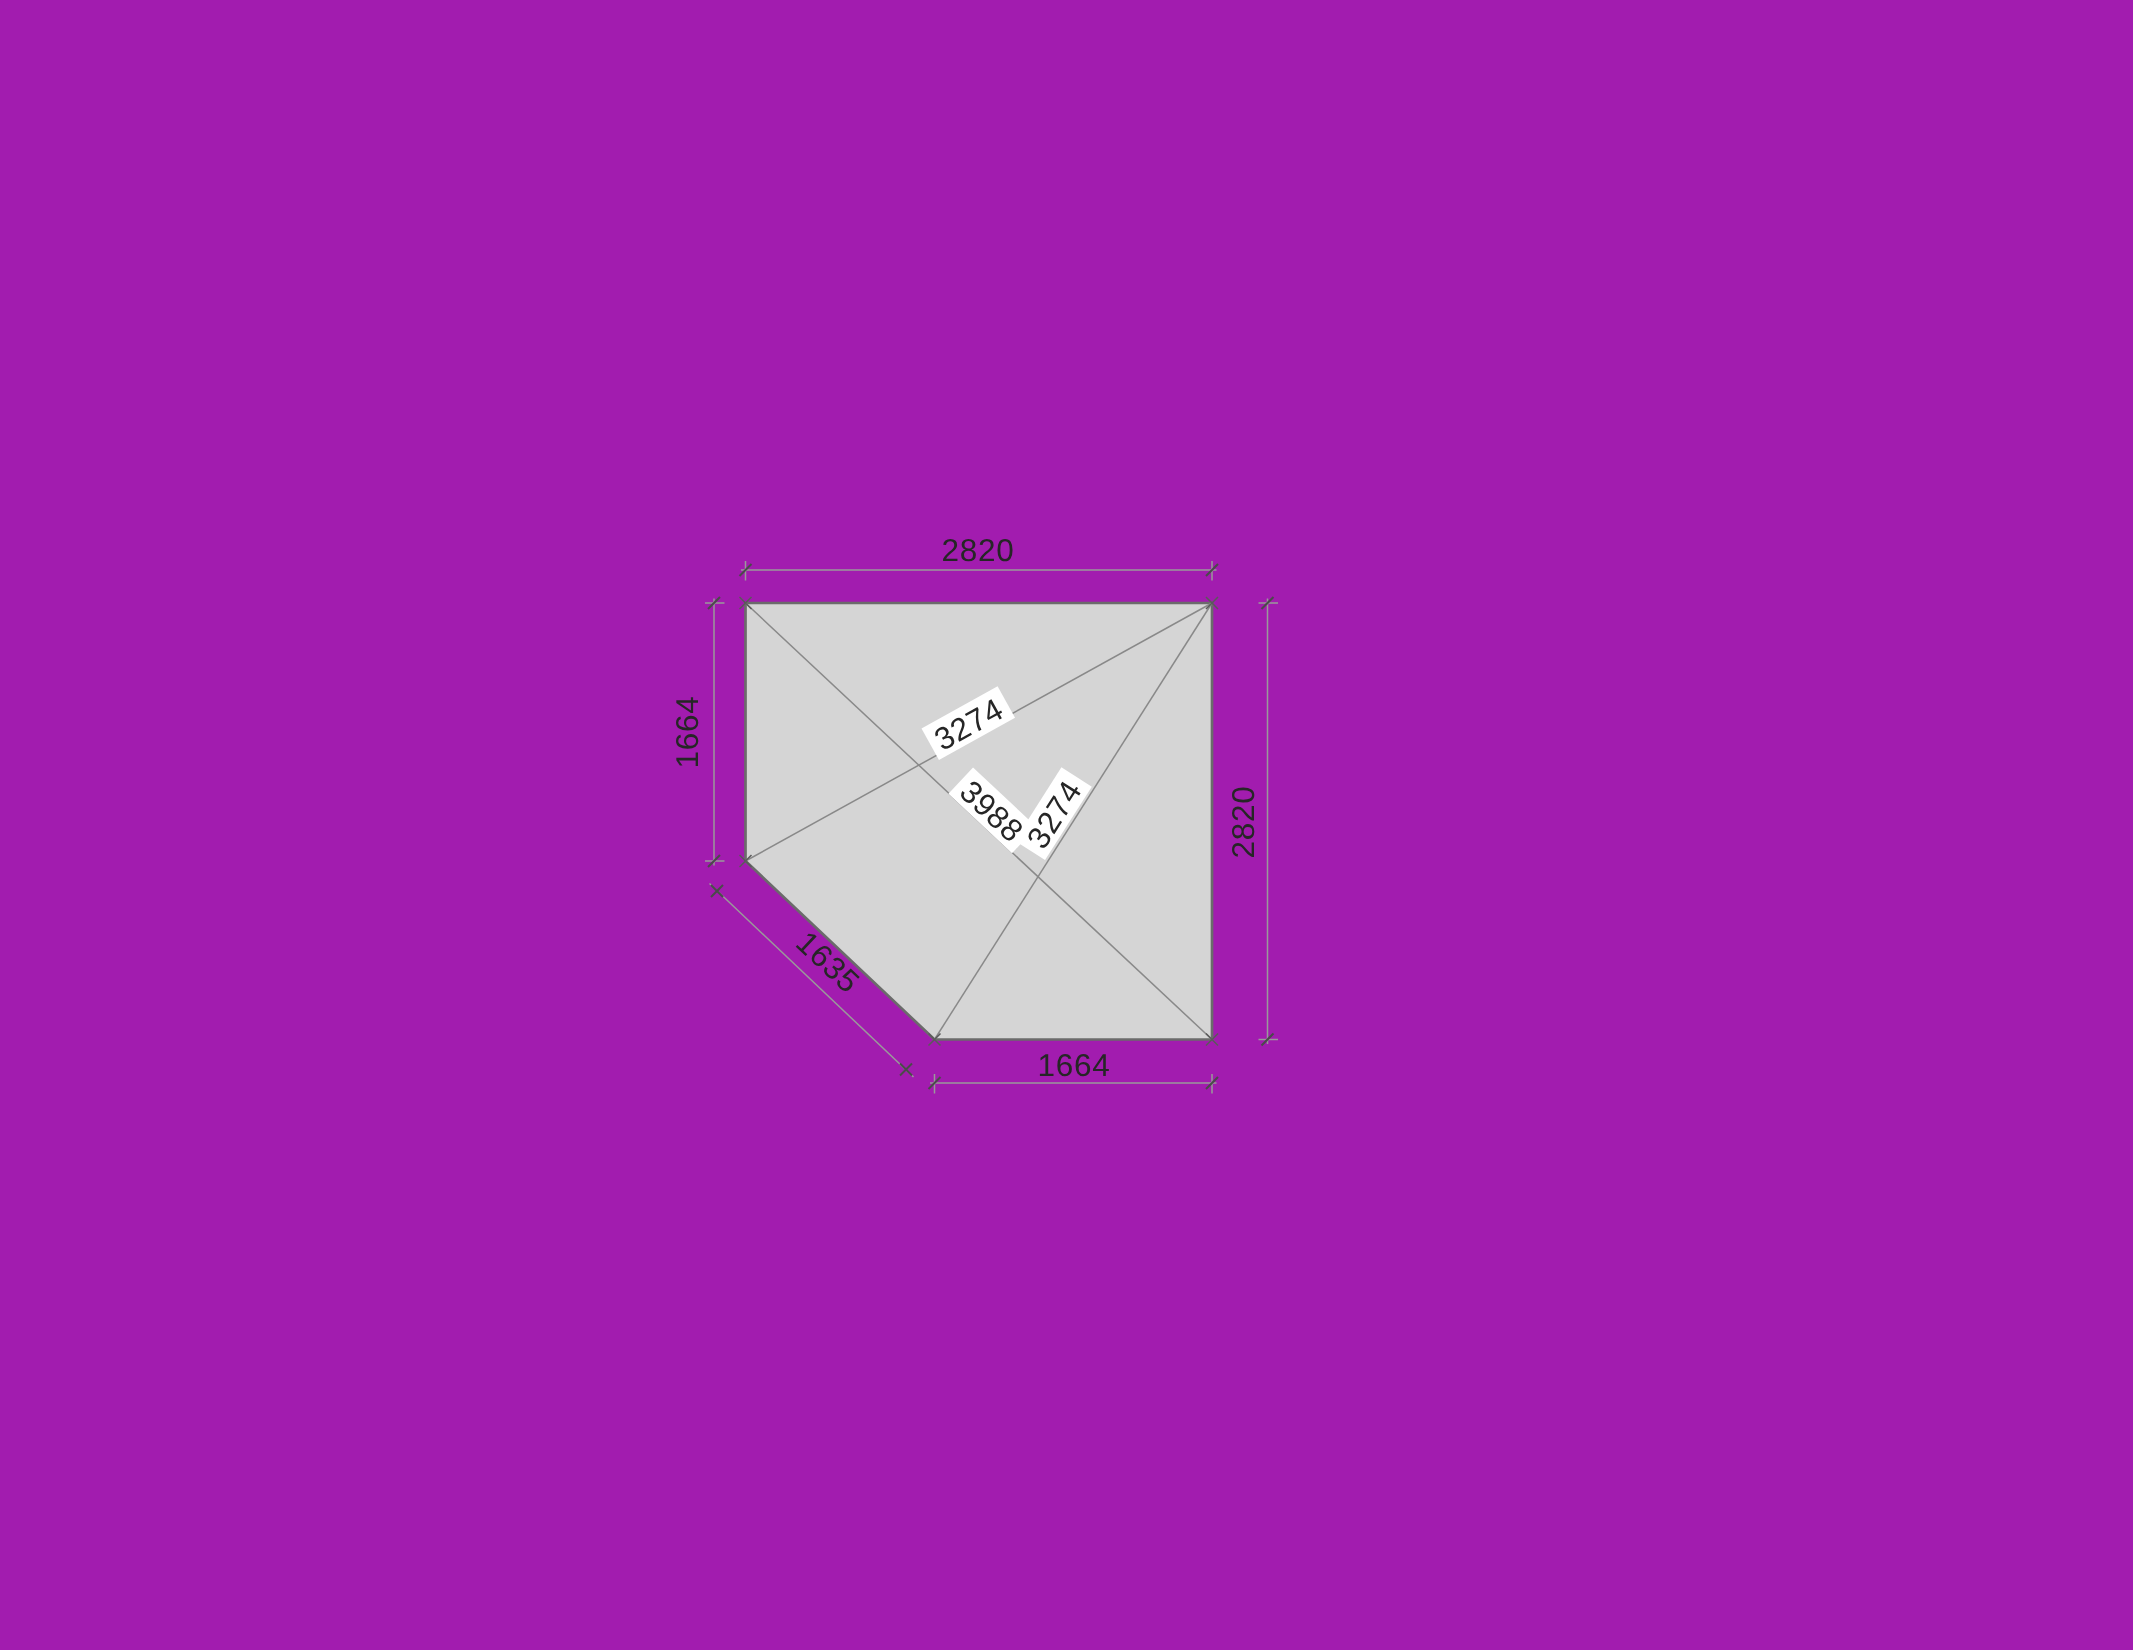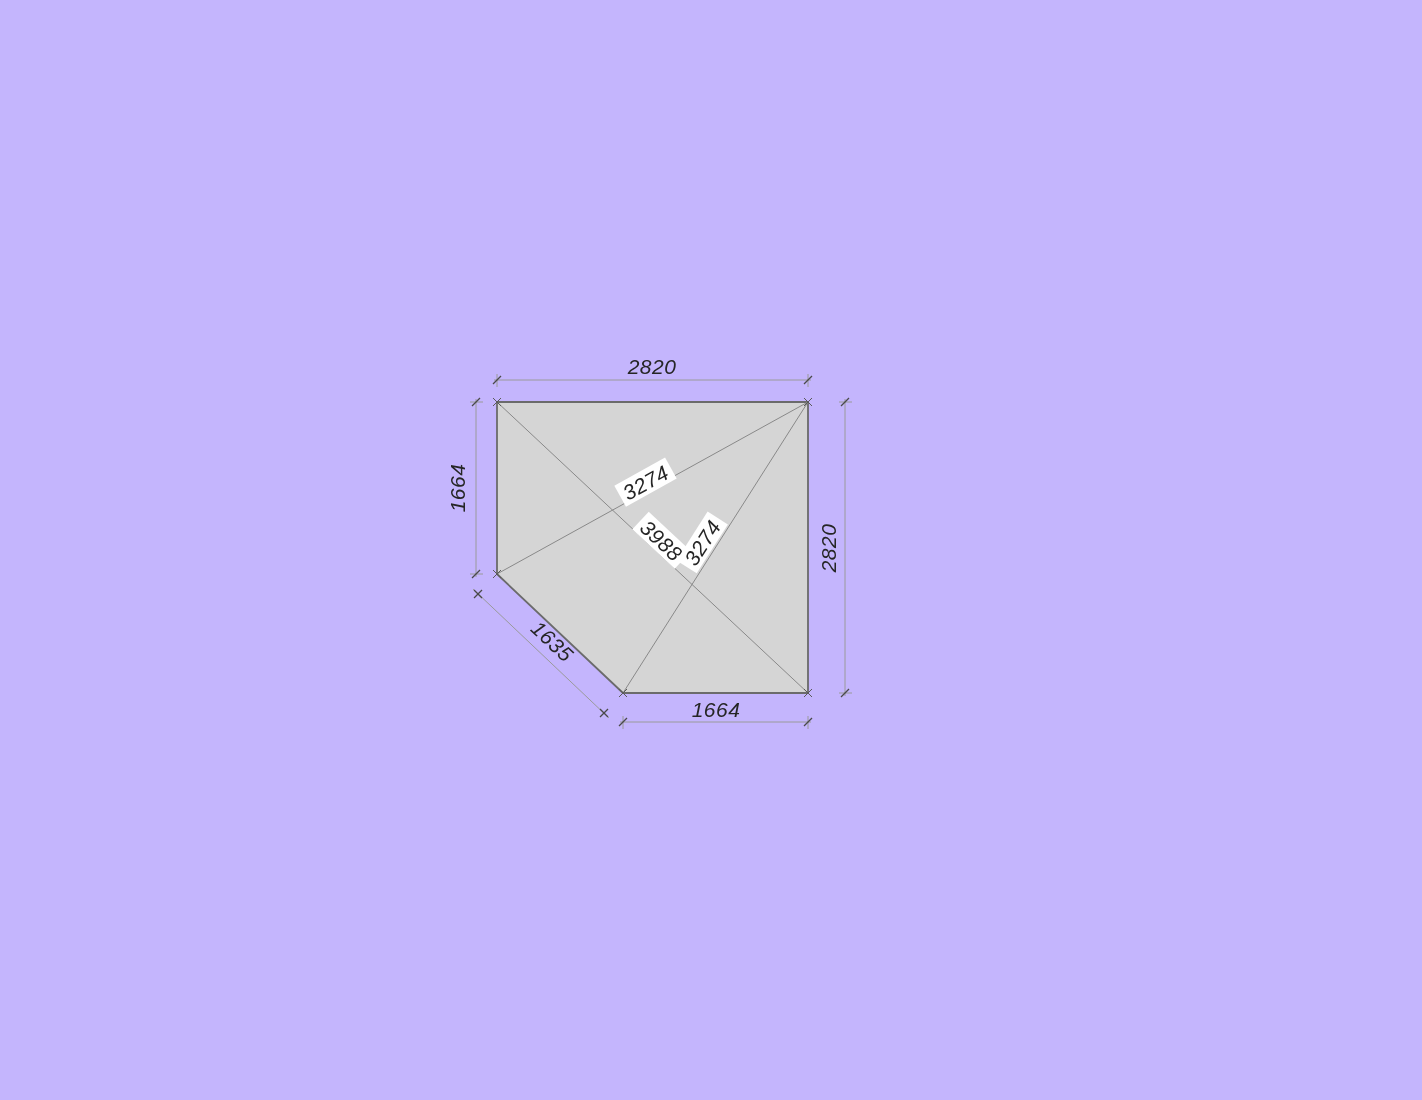--- a/index.html
+++ b/index.html
@@ -4,24 +4,23 @@
 <style>
   html, body {
     margin: 0;
     padding: 0;
     background: #ffffff;
   }
   .canvas {
     position: relative;
     width: 1422px;
     height: 1100px;
-    background: #c4b5fd;
+    background: #a21caf;
     overflow: hidden;
     font-family: "Liberation Sans", sans-serif;
-    font-style: italic;
   }
   svg { position: absolute; left: 0; top: 0; }
 
   .shape {
     fill: #d5d5d5;
     stroke: #6b6b6b;
     stroke-width: 1.8;
     stroke-linejoin: miter;
   }
   .inner-line {

